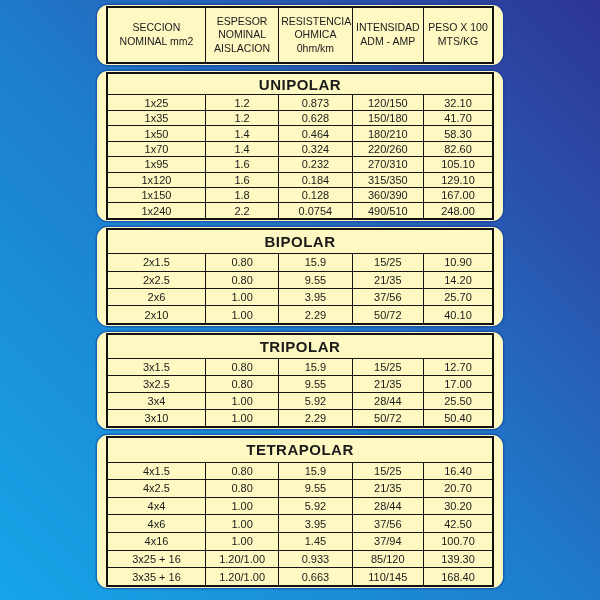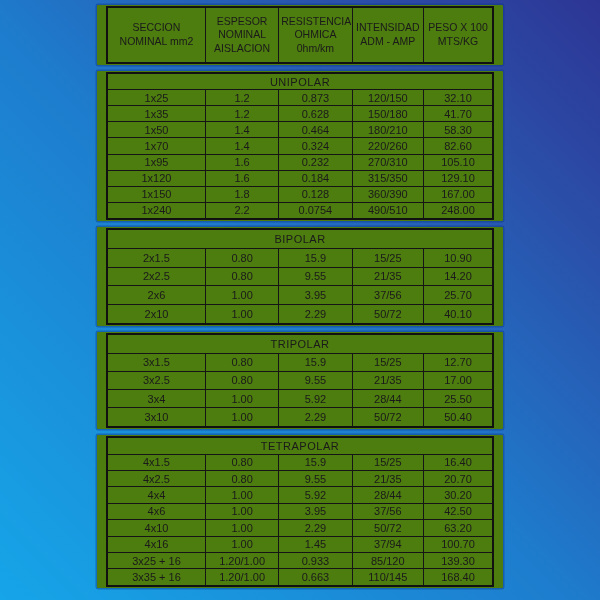--- a/index.html
+++ b/index.html
@@ -15,23 +15,23 @@
   .panel {
     position: absolute;
     left: 97px; top: 5px;
     width: 406px; height: 583px;
     box-sizing: border-box;
     display: flex;
     flex-direction: column;
     gap: 6px;
   }
   .section {
-    background: #4d7c0f;
+    background: #fef9c3;
     box-shadow: 0 0 0 1.5px rgba(13, 55, 140, 0.45);
-    border-radius: 1px;
+    border-radius: 11px;
     box-sizing: border-box;
     padding: 1px 9px;
     display: flex;
   }
   .section-header   { height: 60px; }
   .section-unipolar { height: 150px; }
   .section-bipolar  { height: 99px; justify-content: flex-end; }
   .section-tripolar { height: 97px; }
   .section-tetrapolar { flex: 1; }
   table.grid {
@@ -51,22 +51,23 @@
     font-weight: normal;
     font-size: 10.5px;
     line-height: 1.3;
     white-space: pre-line;
   }
   table.grid td {
     font-size: 11px;
     font-weight: normal;
   }
   tr.title-row td {
-    font-size: 11px;
+    font-size: 15px;
     letter-spacing: 0.5px;
+    font-weight: bold;
   }
 </style>
 </head>
 <body>
 
 <div class="panel">
 
   <div class="section section-header">
     <table class="grid">
       <colgroup>
@@ -293,27 +294,20 @@
             <td>30.20</td>
           </tr>
           <tr>
             <td>4x6</td>
             <td>1.00</td>
             <td>3.95</td>
             <td>37/56</td>
             <td>42.50</td>
           </tr>
           <tr>
-            <td>4x10</td>
-            <td>1.00</td>
-            <td>2.29</td>
-            <td>50/72</td>
-            <td>63.20</td>
-          </tr>
-          <tr>
             <td>4x16</td>
             <td>1.00</td>
             <td>1.45</td>
             <td>37/94</td>
             <td>100.70</td>
           </tr>
           <tr>
             <td>3x25 + 16</td>
             <td>1.20/1.00</td>
             <td>0.933</td>

